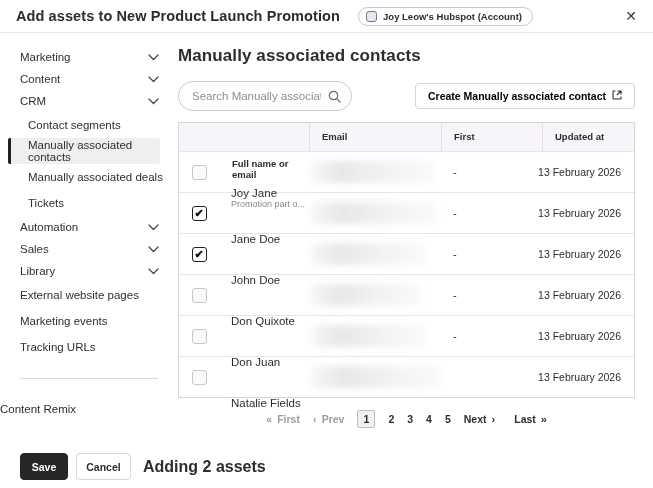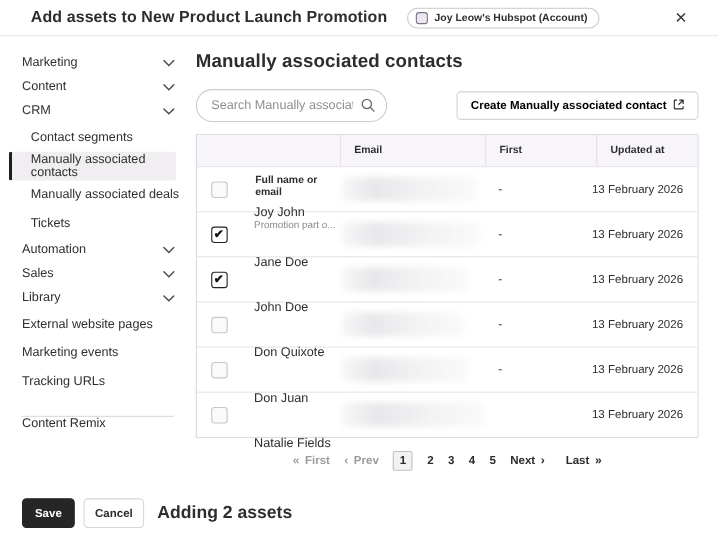--- a/index.html
+++ b/index.html
@@ -2,21 +2,21 @@
 <html><head>
 <meta charset="utf-8">
 <style>
   * { box-sizing: border-box; margin: 0; padding: 0; }
   html,body { width: 653px; height: 488px; background: #fff; overflow: hidden;
     font-family: "Liberation Sans", sans-serif; color: #2d2d2d; }
   .modal { position: relative; width: 653px; height: 488px; background: #fff; }
 
   
   .modal-header { height: 33px; display: flex; align-items: center;
-    padding: 0 28px; border-bottom: 1px solid #e9e7ec; }
+    padding: 0 16px; border-bottom: 1px solid #e9e7ec; }
   .modal-title { font-size: 14.5px; font-weight: 700; letter-spacing: .1px; }
   .account-pill { margin-left: 18px; display: inline-flex; align-items: center;
     gap: 6px; border: 1px solid #c9c6ce; border-radius: 12px; padding: 3px 10px 3px 7px;
     background: #fff; cursor: pointer; }
   .pill-icon { width: 11px; height: 11px; border: 1.5px solid #7d7489;
     border-radius: 3px; background: #eae6f2; flex: 0 0 auto; }
   .account-pill span.lbl { font-size: 9.5px; font-weight: 700; white-space: nowrap; }
   .close { margin-left: auto; font-size: 14px; color: #3a3a3a; cursor: pointer;
     font-weight: 400; line-height: 1; }
 
@@ -27,21 +27,21 @@
 
   
   .side-item { display: flex; align-items: center; cursor: pointer; color: #2f2f2f; }
   .side-item.top { height: 22px; padding: 0 19px 0 20px; }
   .side-item.top.tall { height: 26px; }
   .side-item.sub { height: 26px; padding-left: 28px; }
   .side-item .chev { margin-left: auto; display: flex; align-items: center; }
   .side-item.selected { background: #f0eef1; border-left: 3px solid #1f1f1f;
     margin: 0 18px 0 8px; padding-left: 17px; border-radius: 2px; }
   .side-divider { border: none; border-top: 1px solid #ddd9e0; margin: 18px 20px 0 20px; }
-  .side-footer-item { padding-left: 20px; cursor: pointer; }
+  .side-footer-item { margin-top: 24px; cursor: pointer; }
 
   
   .footer-bar { position: absolute; left: 20px; bottom: 8px; display: flex;
     align-items: center; gap: 8px; white-space: nowrap; }
   .btn { height: 27px; border-radius: 4px; font-size: 10.5px; font-weight: 700;
     display: inline-flex; align-items: center; justify-content: center;
     cursor: pointer; font-family: inherit; }
   .btn-save { width: 48px; background: #262626; color: #fff; border: 1px solid #262626; }
   .btn-cancel { width: 55px; background: #fff; color: #2d2d2d; border: 1px solid #d7d7d7; }
   .adding-label { font-size: 16px; font-weight: 700; margin-left: 4px; }
@@ -220,21 +220,21 @@
           <div class="cell c-status" style="font-size:9.5px;font-weight:700;">First</div>
           <div class="cell c-updated" style="justify-content:flex-start;padding-left:12px;font-size:9.5px;font-weight:700;">Updated at</div>
         </div>
 
         <div class="tbody">
           <div class="trow">
             <div class="cell c-check">
                 <div class="checkbox"></div>
               </div>
             <div class="cell c-name">
-              <span class="name-text">Joy John</span>
+              <span class="name-text">Joy Jane</span>
               <span class="sub-text">Promotion part o...</span>
             </div>
             <div class="cell c-email">
                 <div class="redacted" style="width: 123px;"></div>
               </div>
             <div class="cell c-status">-</div>
             <div class="cell c-updated">13 February 2026</div>
           </div>
           <div class="trow">
             <div class="cell c-check">

